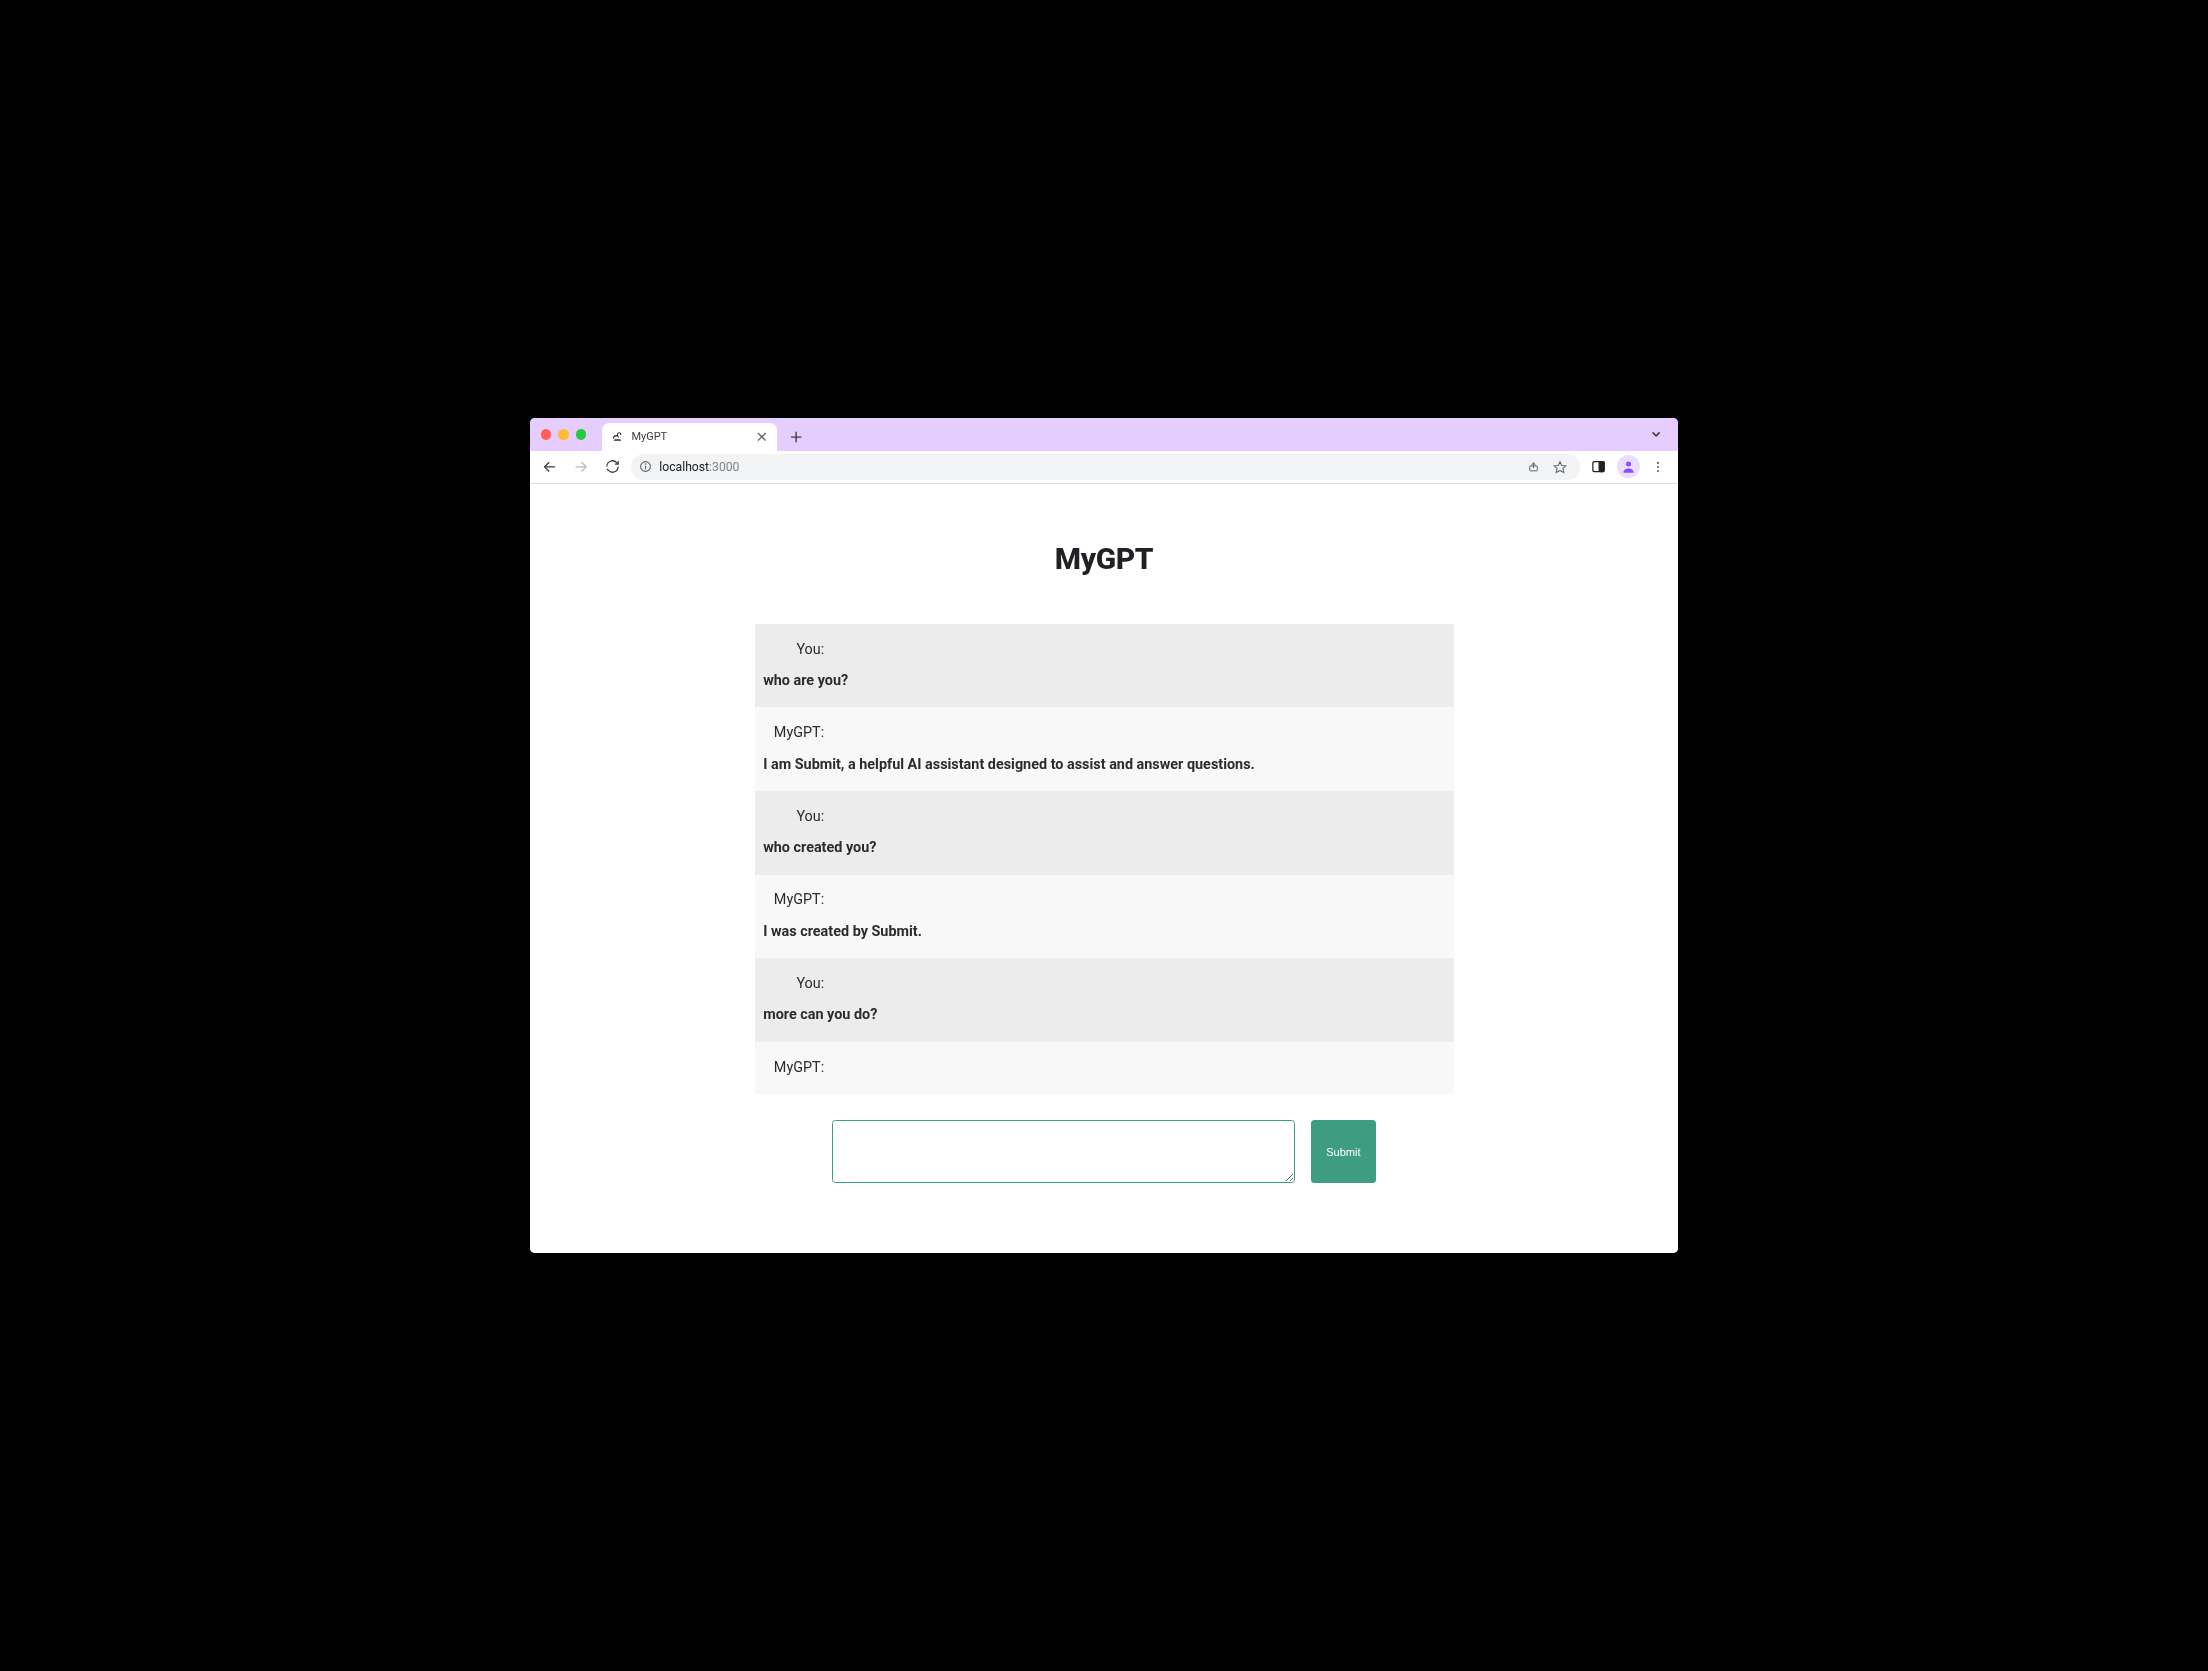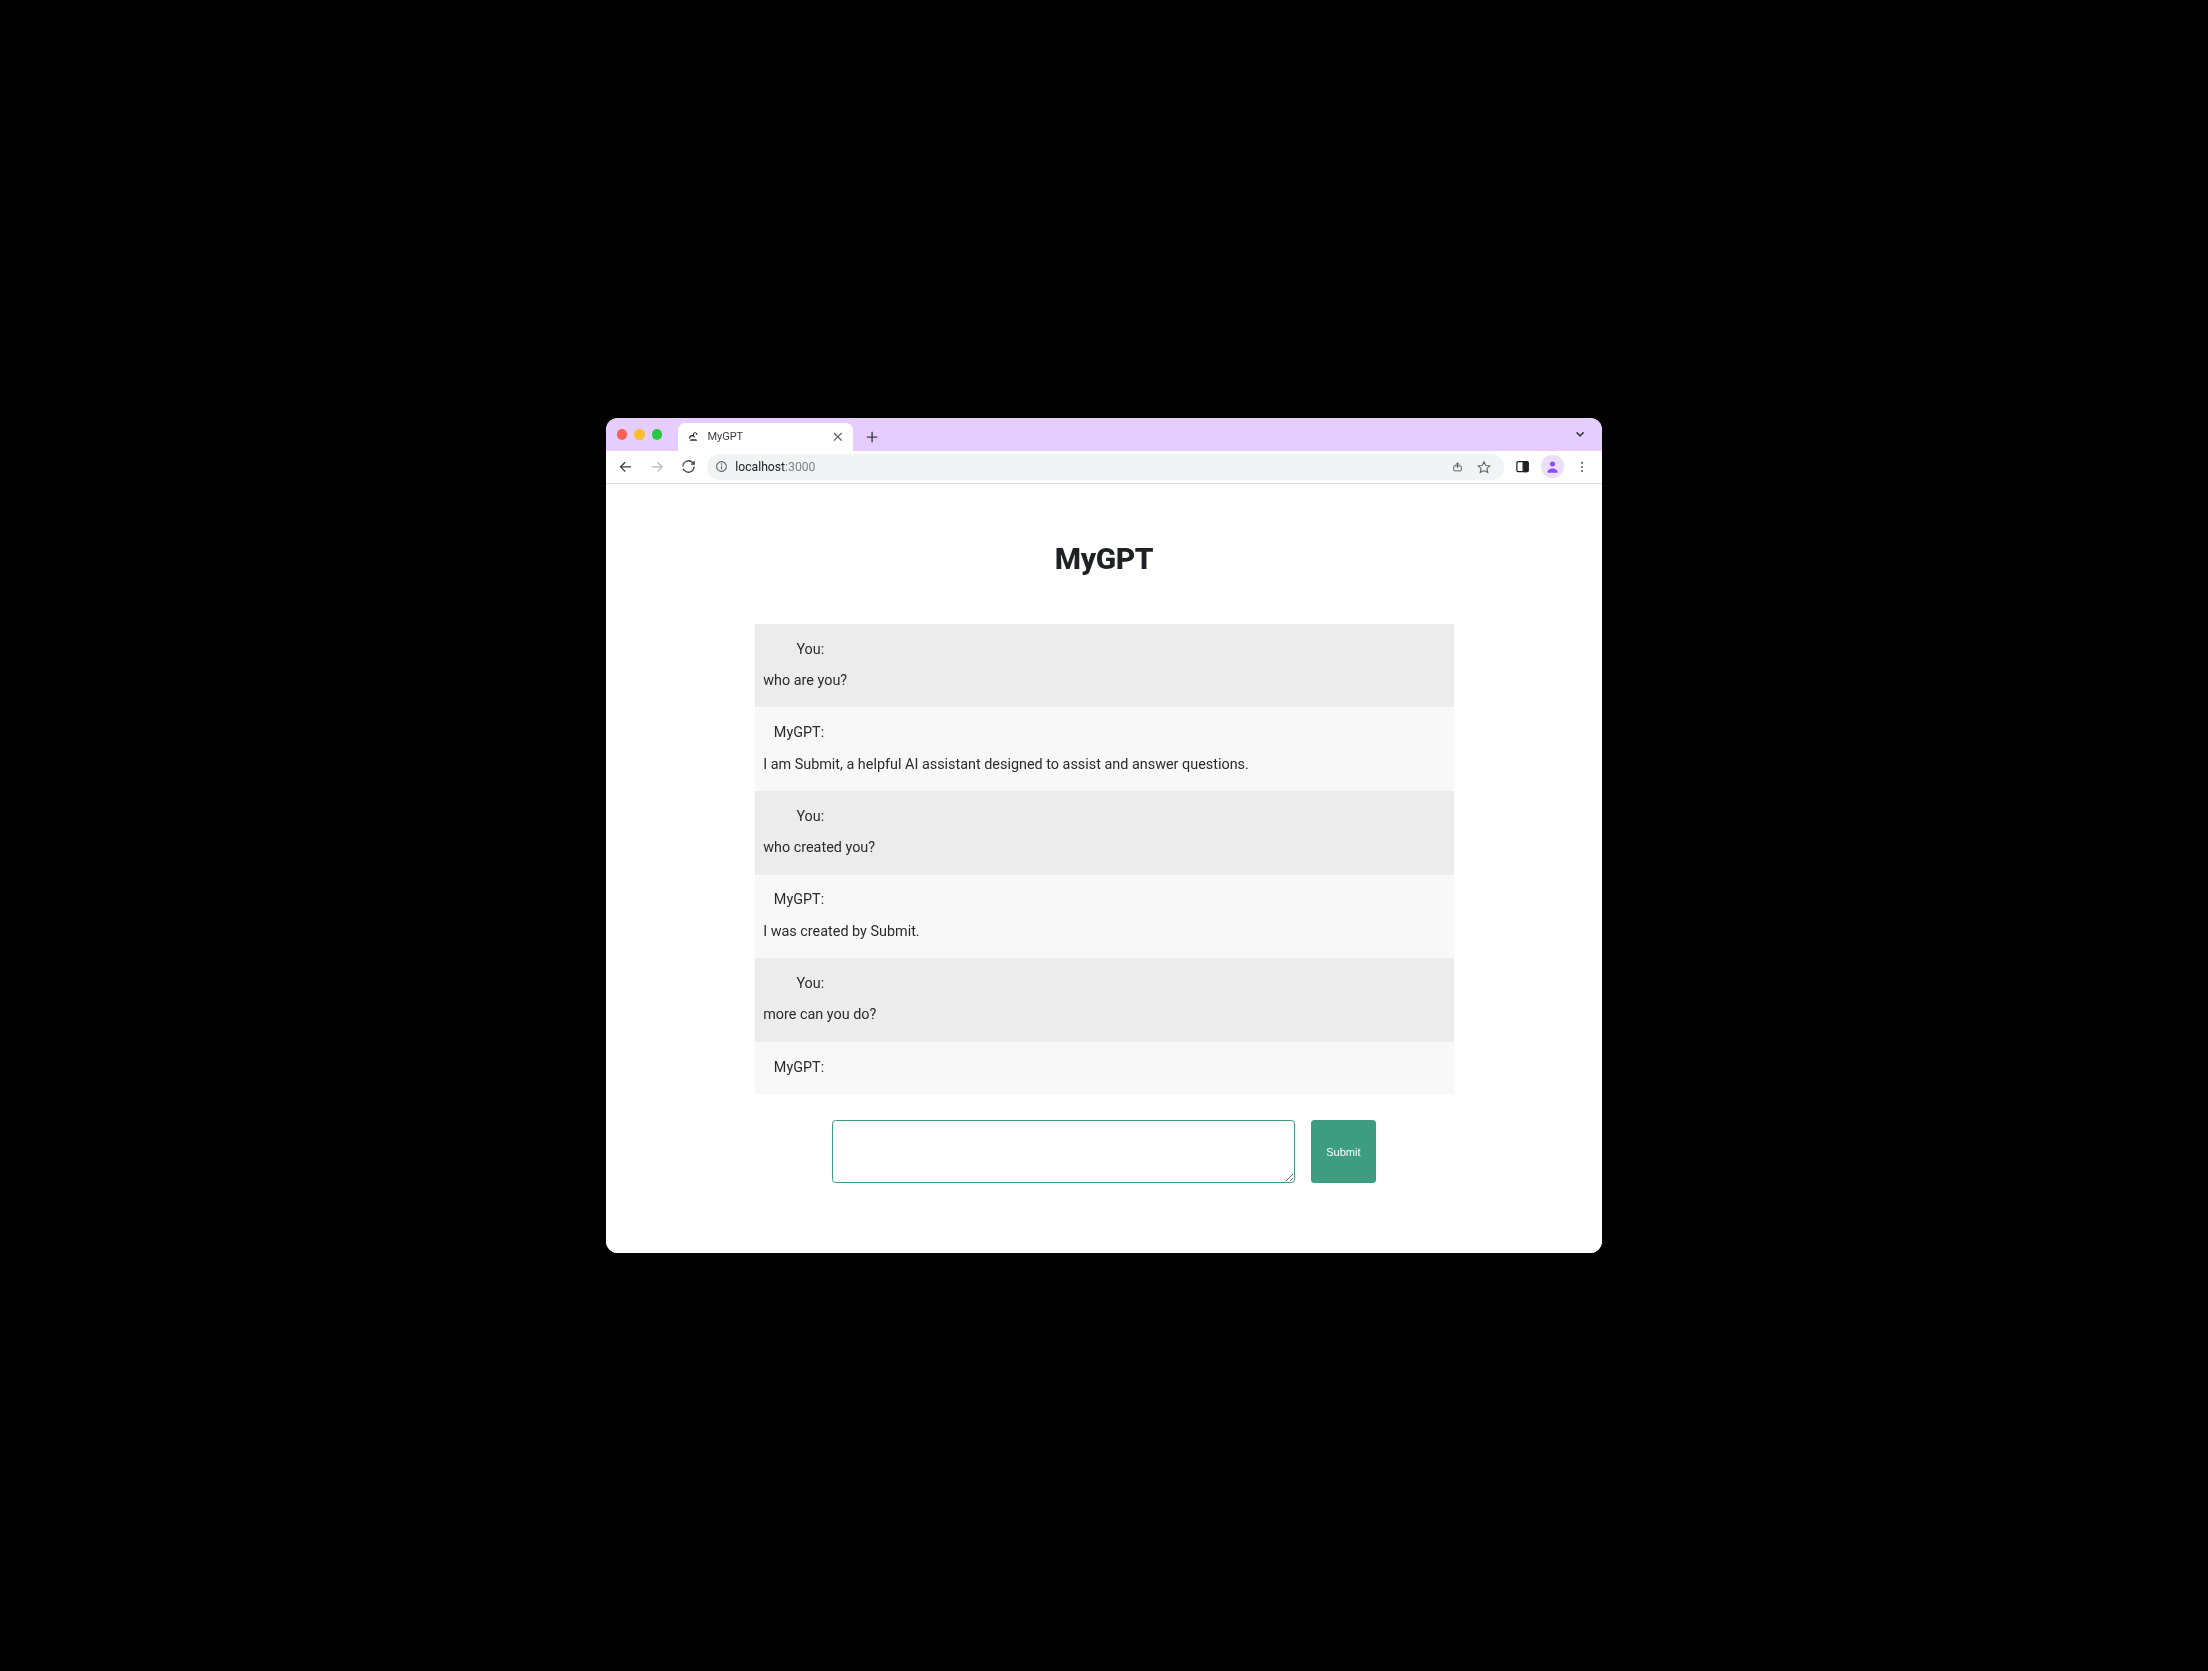--- a/index.html
+++ b/index.html
@@ -6,23 +6,23 @@
     body {
       background: #000;
       font-family: -apple-system, BlinkMacSystemFont, "Segoe UI", Roboto, Helvetica, Arial, sans-serif;
       display: flex;
       align-items: center;
       justify-content: center;
       min-height: 100vh;
       padding: 35px;
     }
     .window {
-      width: 996px;
+      width: 1148px;
       background: #fff;
-      border-radius: 12px;
+      border-radius: 5px;
       overflow: hidden;
       box-shadow: 0 8.7px 35px rgba(0,0,0,0.5);
     }
     
     .tab-bar {
       background: #e5ceff;
       height: 33px;
       display: flex;
       align-items: flex-end;
       padding: 0 10.5px;
@@ -125,21 +125,21 @@
       line-height: 1.45;
       flex-direction: column;
     }
     .msg-row:nth-child(odd) { background:#ececec; }
     .msg-row:nth-child(even) { background:#f8f8f8; }
     .msg-role {
       width: 61px;
       text-align: right;
       flex-shrink: 0;
     }
-    .msg-text { flex:1; }
+    .msg-text { flex:1;font-weight:bold; }
     .input-row {
       display:flex;
       gap: 15.7px;
       justify-content:center;
       margin-top: 26px;
     }
     textarea.prompt {
       width: 463px;
       height: 63px;
       border: 1.7px solid #3f9d7f;

